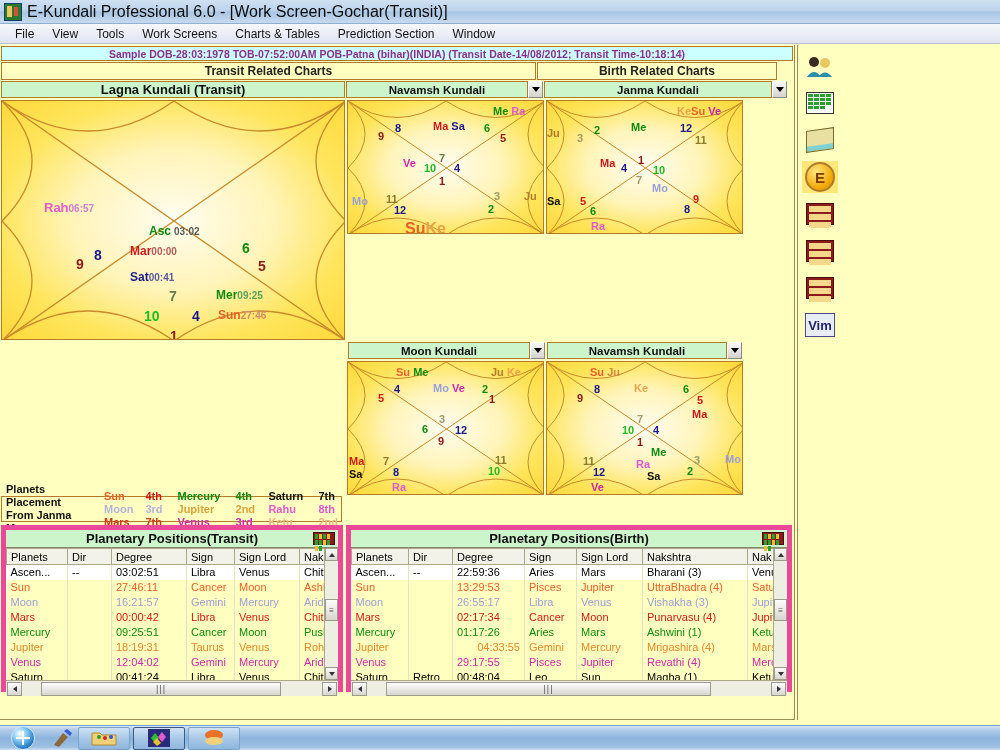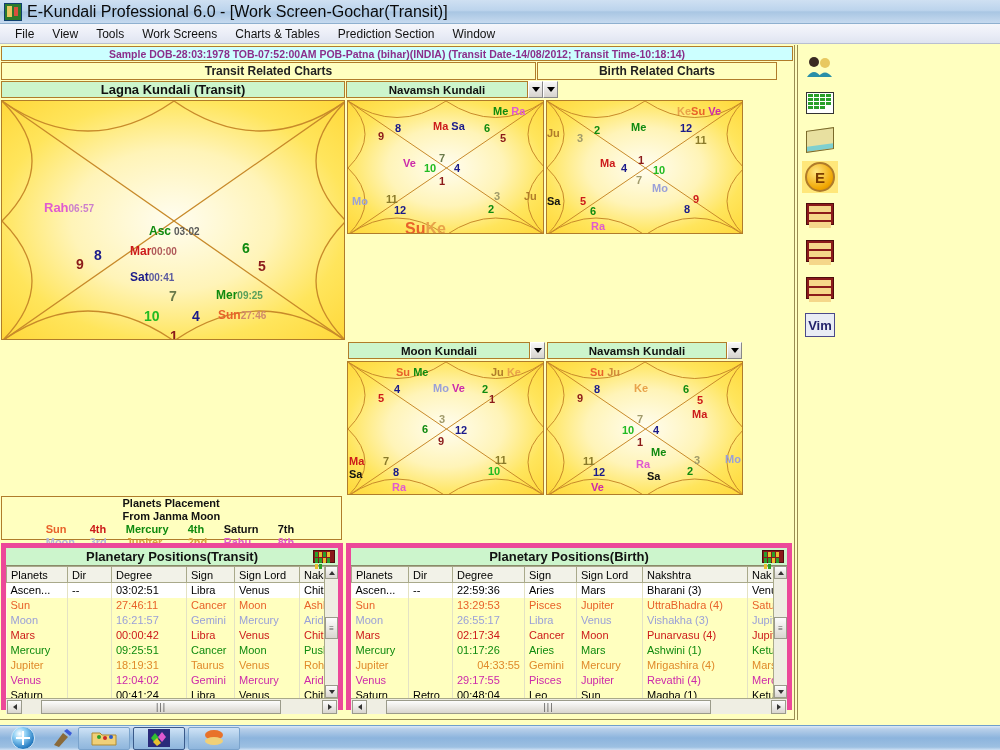--- a/index.html
+++ b/index.html
@@ -91,21 +91,21 @@
   .kundali{
     position:absolute;inset:0;
     background:radial-gradient(ellipse at 50% 50%, #fffdf0 0%, #fff4b8 42%, #ffe55c 72%, #ffd83a 100%);
   }
   .kundali svg{position:absolute;inset:0;}
   .klbl{position:absolute;font-weight:bold;white-space:nowrap;line-height:1;}
   .deg{font-weight:bold;}
   
   #placement{
     margin:1px 1px 0 1px;border:1px solid #b07c2a;background:#ffffbf;
-    height:44px;display:flex;align-items:center;box-sizing:border-box;flex-direction:column;
+    height:26px;display:flex;align-items:center;box-sizing:border-box;
   }
   #placement .pt-title{
     font-size:11px;font-weight:bold;color:#111;line-height:13px;
     padding-left:4px;width:106px;box-sizing:border-box;
   }
   #placement table{border-collapse:collapse;font-size:11px;font-weight:bold;}
   #placement td{padding:0 3px;line-height:13px;white-space:nowrap;}
   
   #gridzone{display:flex;margin:3px 1px 0 1px;gap:3px;}
   .gridbox{border:5px solid #ec4899;background:#fffde6;box-sizing:border-box;}
@@ -256,20 +256,21 @@
       <div class="hdr-box" style="width:546px">Transit Related Charts</div>
       <div class="hdr-box" style="width:245px;margin-left:1px">Birth Related Charts</div>
     </div>
 
     <div class="subrow">
       <div class="sel-box big" style="width:344px">Lagna Kundali (Transit)</div>
       <div class="sel-box" style="width:182px;margin-left:1px">Navamsh Kundali</div>
       <div class="ddbtn">
           <i></i>
         </div>
+      <div class="sel-box" style="width:228px;margin-left:1px">Janma Kundali</div>
       <div class="ddbtn">
           <i></i>
         </div>
     </div>
 
     <div id="chartzone">
 
       <div class="kbox" style="width:344px;height:240px">
         <div class="kundali">
           <svg viewBox="0 0 344 240" width="344" height="240">

